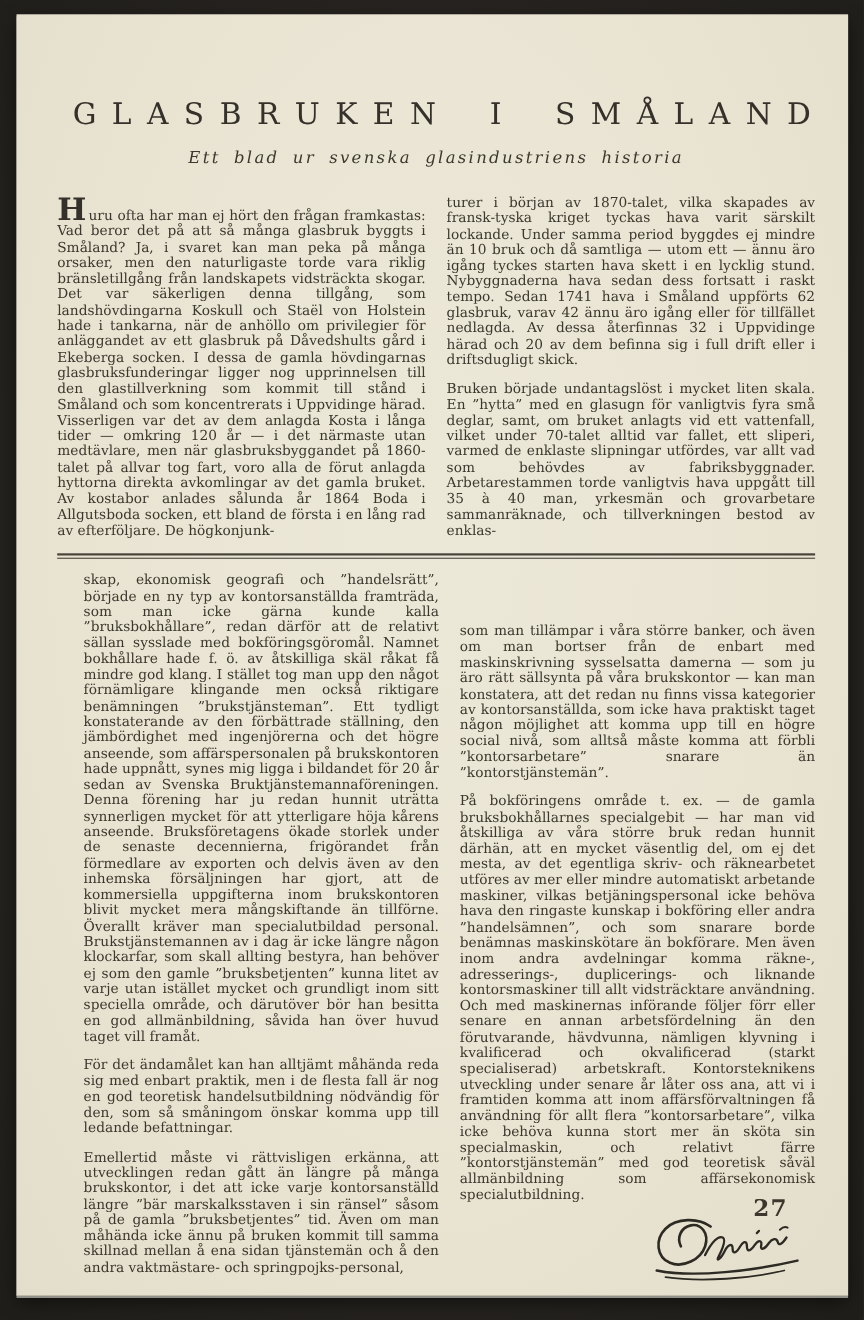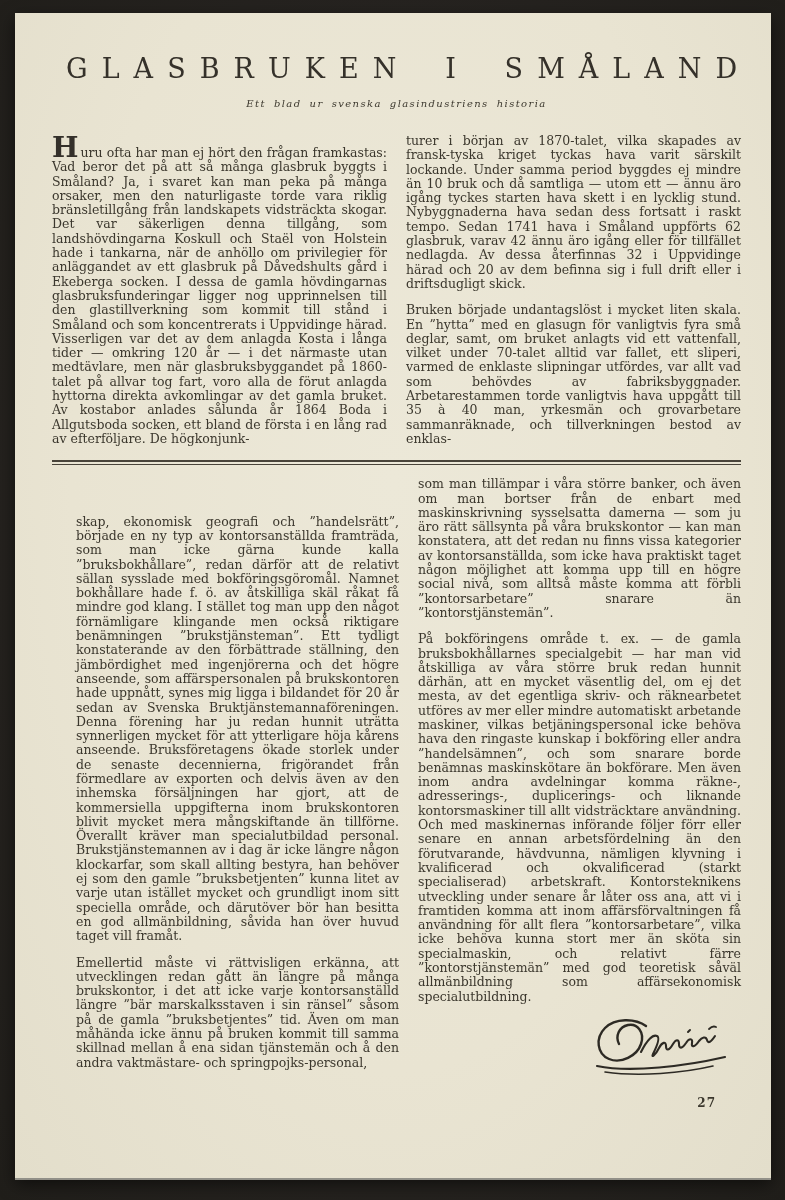--- a/index.html
+++ b/index.html
@@ -22,34 +22,34 @@
     left: 15px;
     top: 13px;
     width: 756px;
     height: 1165px;
     box-sizing: border-box;
     padding: 0 30px 0 37px;
     background: radial-gradient(ellipse at 50% 40%, #ece8d8 0%, #e9e4d2 60%, #e3decb 100%);
     box-shadow: 0 2px 0 rgba(250,247,235,0.55), 0 6px 16px rgba(0,0,0,0.55);
     color: #3a362c;
   }
-  .masthead { text-align: center; padding-top: 40px; }
+  .masthead { text-align: center; padding-top: 76px; }
   .title {
     font-size: 27px;
     font-weight: normal;
     color: #35312a;
     letter-spacing: 0.52em;
     word-spacing: 0.45em;
     text-indent: 0.52em;
     margin: 0;
     white-space: nowrap;
   }
   .subtitle {
     margin-top: 14px;
-    font-size: 10px;
+    font-size: 15px;
     font-style: italic;
     letter-spacing: 0.14em;
     word-spacing: 0.35em;
     color: #3c382e;
   }
   .cols { display: flex; gap: 19px; text-align: justify; align-items: flex-end; }
   .col { flex: 1 1 0; min-width: 0; }
   .top-cols { margin-top: 25px; min-height: 296px; }
   .bottom-cols { margin-top: 12px; margin-left: 24px; }
   p.body-par {
@@ -79,21 +79,21 @@
     margin-top: 10px;
     display: flex;
     justify-content: flex-end;
     padding-right: 8px;
   }
   .signature-svg { display: block; }
   .page-number {
     position: absolute;
     right: 55px;
     bottom: 68px;
-    font-size: 12px;
+    font-size: 21px;
     font-weight: bold;
     letter-spacing: 1px;
     color: #3b372d;
   }
 </style>
 </head>
 <body>
 
 <div class="scan-bg">
   <div class="paper">
@@ -111,20 +111,21 @@
         <p class="body-par">turer i början av 1870-talet, vilka skapades av fransk-tyska kriget tyckas hava varit särskilt lockande. Under samma period byggdes ej mindre än 10 bruk och då samtliga — utom ett — ännu äro igång tyckes starten hava skett i en lycklig stund. Nybyggnaderna hava sedan dess fortsatt i raskt tempo. Sedan 1741 hava i Småland uppförts 62 glasbruk, varav 42 ännu äro igång eller för tillfället nedlagda. Av dessa återfinnas 32 i Uppvidinge härad och 20 av dem befinna sig i full drift eller i driftsdugligt skick.</p>
         <p class="body-par">Bruken började undantagslöst i mycket liten skala. En ”hytta” med en glasugn för vanligtvis fyra små deglar, samt, om bruket anlagts vid ett vattenfall, vilket under 70-talet alltid var fallet, ett sliperi, varmed de enklaste slipningar utfördes, var allt vad som behövdes av fabriksbyggnader. Arbetarestammen torde vanligtvis hava uppgått till 35 à 40 man, yrkesmän och grovarbetare sammanräknade, och tillverkningen bestod av enklas-</p>
       </div>
     </div>
 
     <hr class="section-rule">
 
     <div class="cols bottom-cols">
       <div class="col">
         <p class="body-par">skap, ekonomisk geografi och ”handelsrätt”, började en ny typ av kontorsanställda framträda, som man icke gärna kunde kalla ”bruksbokhållare”, redan därför att de relativt sällan sysslade med bokföringsgöromål. Namnet bokhållare hade f. ö. av åtskilliga skäl råkat få mindre god klang. I stället tog man upp den något förnämligare klingande men också riktigare benämningen ”brukstjänsteman”. Ett tydligt konstaterande av den förbättrade ställning, den jämbördighet med ingenjörerna och det högre anseende, som affärspersonalen på brukskontoren hade uppnått, synes mig ligga i bildandet för 20 år sedan av Svenska Bruktjänstemannaföreningen. Denna förening har ju redan hunnit uträtta synnerligen mycket för att ytterligare höja kårens anseende. Bruksföretagens ökade storlek under de senaste decennierna, frigörandet från förmedlare av exporten och delvis även av den inhemska försäljningen har gjort, att de kommersiella uppgifterna inom brukskontoren blivit mycket mera mångskiftande än tillförne. Överallt kräver man specialutbildad personal. Brukstjänstemannen av i dag är icke längre någon klockarfar, som skall allting bestyra, han behöver ej som den gamle ”bruksbetjenten” kunna litet av varje utan istället mycket och grundligt inom sitt speciella område, och därutöver bör han besitta en god allmänbildning, såvida han över huvud taget vill framåt.</p>
+        <p class="body-par">För det ändamålet kan han alltjämt måhända reda sig med enbart praktik, men i de flesta fall är nog en god teoretisk handelsutbildning nödvändig för den, som så småningom önskar komma upp till ledande befattningar.</p>
         <p class="body-par">Emellertid måste vi rättvisligen erkänna, att utvecklingen redan gått än längre på många brukskontor, i det att icke varje kontorsanställd längre ”bär marskalksstaven i sin ränsel” såsom på de gamla ”bruksbetjentes” tid. Även om man måhända icke ännu på bruken kommit till samma skillnad mellan å ena sidan tjänstemän och å den andra vaktmästare- och springpojks-personal,</p>
       </div>
       <div class="col">
         <p class="body-par">som man tillämpar i våra större banker, och även om man bortser från de enbart med maskinskrivning sysselsatta damerna — som ju äro rätt sällsynta på våra brukskontor — kan man konstatera, att det redan nu finns vissa kategorier av kontorsanställda, som icke hava praktiskt taget någon möjlighet att komma upp till en högre social nivå, som alltså måste komma att förbli ”kontorsarbetare” snarare än ”kontorstjänstemän”.</p>
         <p class="body-par">På bokföringens område t. ex. — de gamla bruksbokhållarnes specialgebit — har man vid åtskilliga av våra större bruk redan hunnit därhän, att en mycket väsentlig del, om ej det mesta, av det egentliga skriv- och räknearbetet utföres av mer eller mindre automatiskt arbetande maskiner, vilkas betjäningspersonal icke behöva hava den ringaste kunskap i bokföring eller andra ”handelsämnen”, och som snarare borde benämnas maskinskötare än bokförare. Men även inom andra avdelningar komma räkne-, adresserings-, duplicerings- och liknande kontorsmaskiner till allt vidsträcktare användning. Och med maskinernas införande följer förr eller senare en annan arbetsfördelning än den förutvarande, hävdvunna, nämligen klyvning i kvalificerad och okvalificerad (starkt specialiserad) arbetskraft. Kontorsteknikens utveckling under senare år låter oss ana, att vi i framtiden komma att inom affärsförvaltningen få användning för allt flera ”kontorsarbetare”, vilka icke behöva kunna stort mer än sköta sin specialmaskin, och relativt färre ”kontorstjänstemän” med god teoretisk såväl allmänbildning som affärsekonomisk specialutbildning.</p>
 
         <div class="signature-wrap" aria-label="handwritten signature">
           <svg class="signature-svg" width="142" height="66" viewBox="0 0 142 66" fill="none" xmlns="http://www.w3.org/2000/svg">
 
             <path d="M55 10 C44 2 24 2 14 12 C4 22 6 38 18 43 C30 48 46 40 50 28 C54 16 46 7 37 9 C28 11 24 20 28 28" stroke="#2d2a24" stroke-width="2.4" stroke-linecap="round" fill="none"></path>

